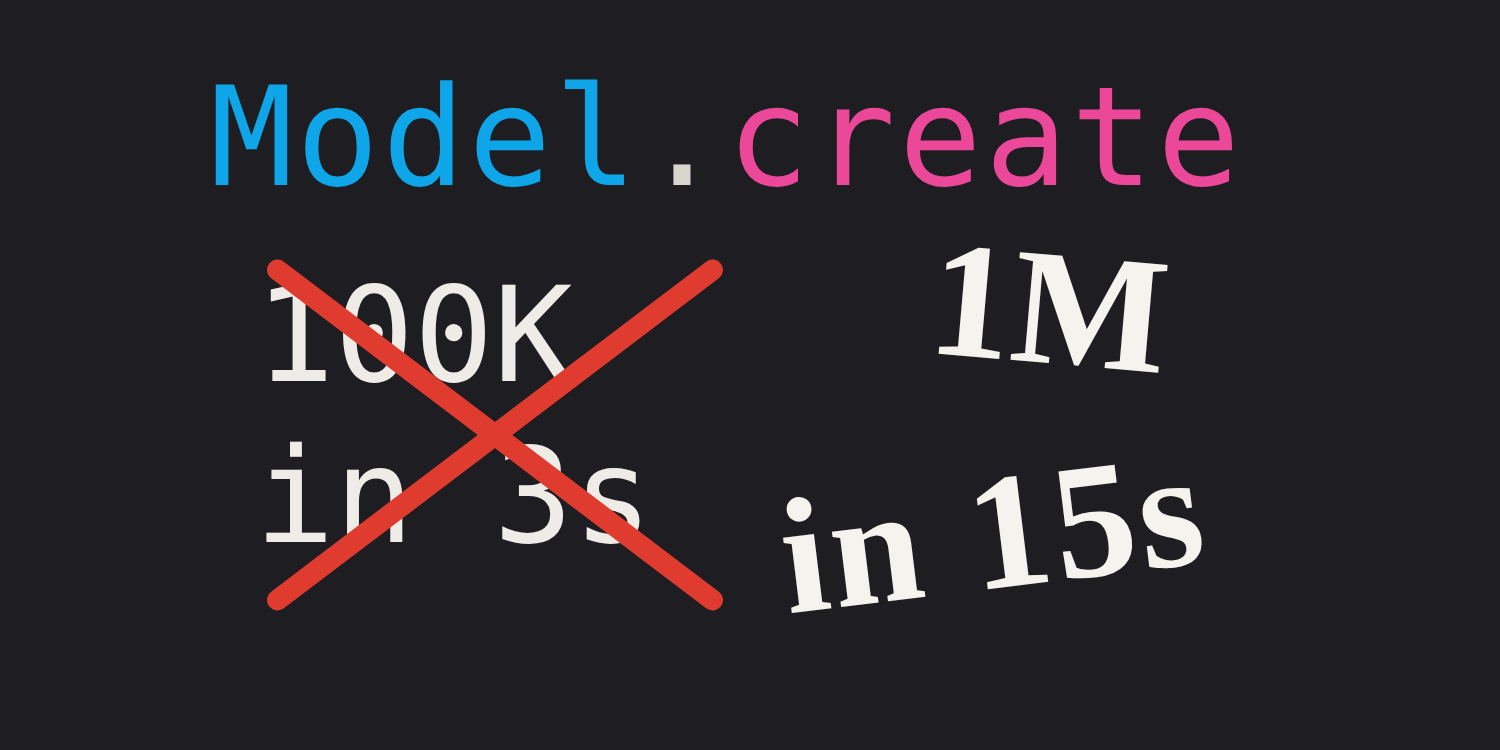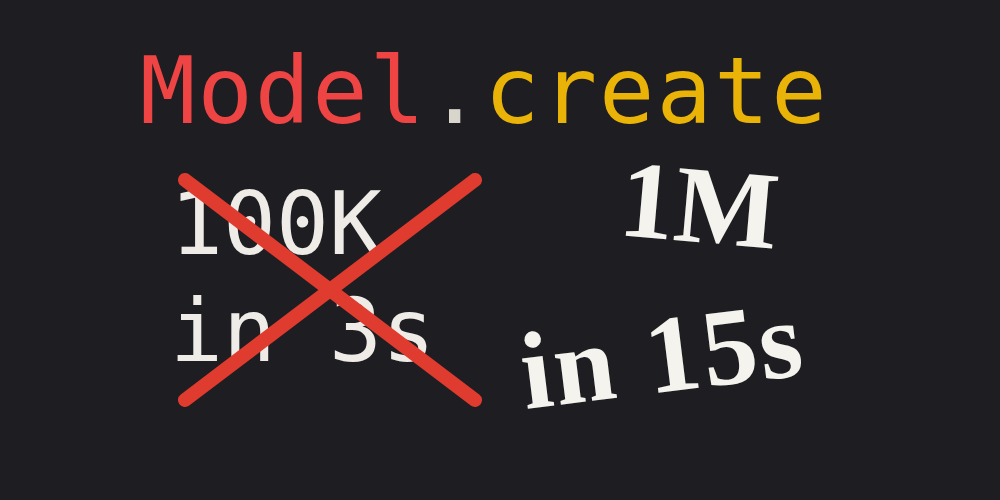--- a/index.html
+++ b/index.html
@@ -1,23 +1,23 @@
 <!DOCTYPE html>
 <html><head>
 <meta charset="utf-8">
 <style>
   html,body{margin:0;padding:0;width:1000px;height:500px;overflow:hidden;
     background:#1e1e22;font-family:ui-monospace,Menlo,Consolas,monospace;}
   .stage{position:relative;width:1000px;height:500px;}
   
   .code{position:absolute;left:140px;top:38px;font-size:92px;letter-spacing:2px;
     font-weight:500;white-space:nowrap;filter:blur(0.4px);}
-  .tok-class{color:#ef4444;}
+  .tok-class{color:#0ea5e9;}
   .tok-dot{color:#d8d6cc;}
-  .tok-method{color:#eab308;}
+  .tok-method{color:#ec4899;}
   
   .old{position:absolute;left:170px;top:170px;color:#efece8;font-size:88px;
     line-height:1.22;font-weight:300;white-space:pre;filter:blur(0.3px);}
   
   .cross{position:absolute;left:165px;top:160px;width:330px;height:260px;
     pointer-events:none;}
   .cross line{stroke:#e03b2f;stroke-width:14;stroke-linecap:round;}
   
   .newtxt{position:absolute;color:#f5f3ee;white-space:pre;
     font-family:"Comic Sans MS","Chalkboard SE","Marker Felt",cursive;

